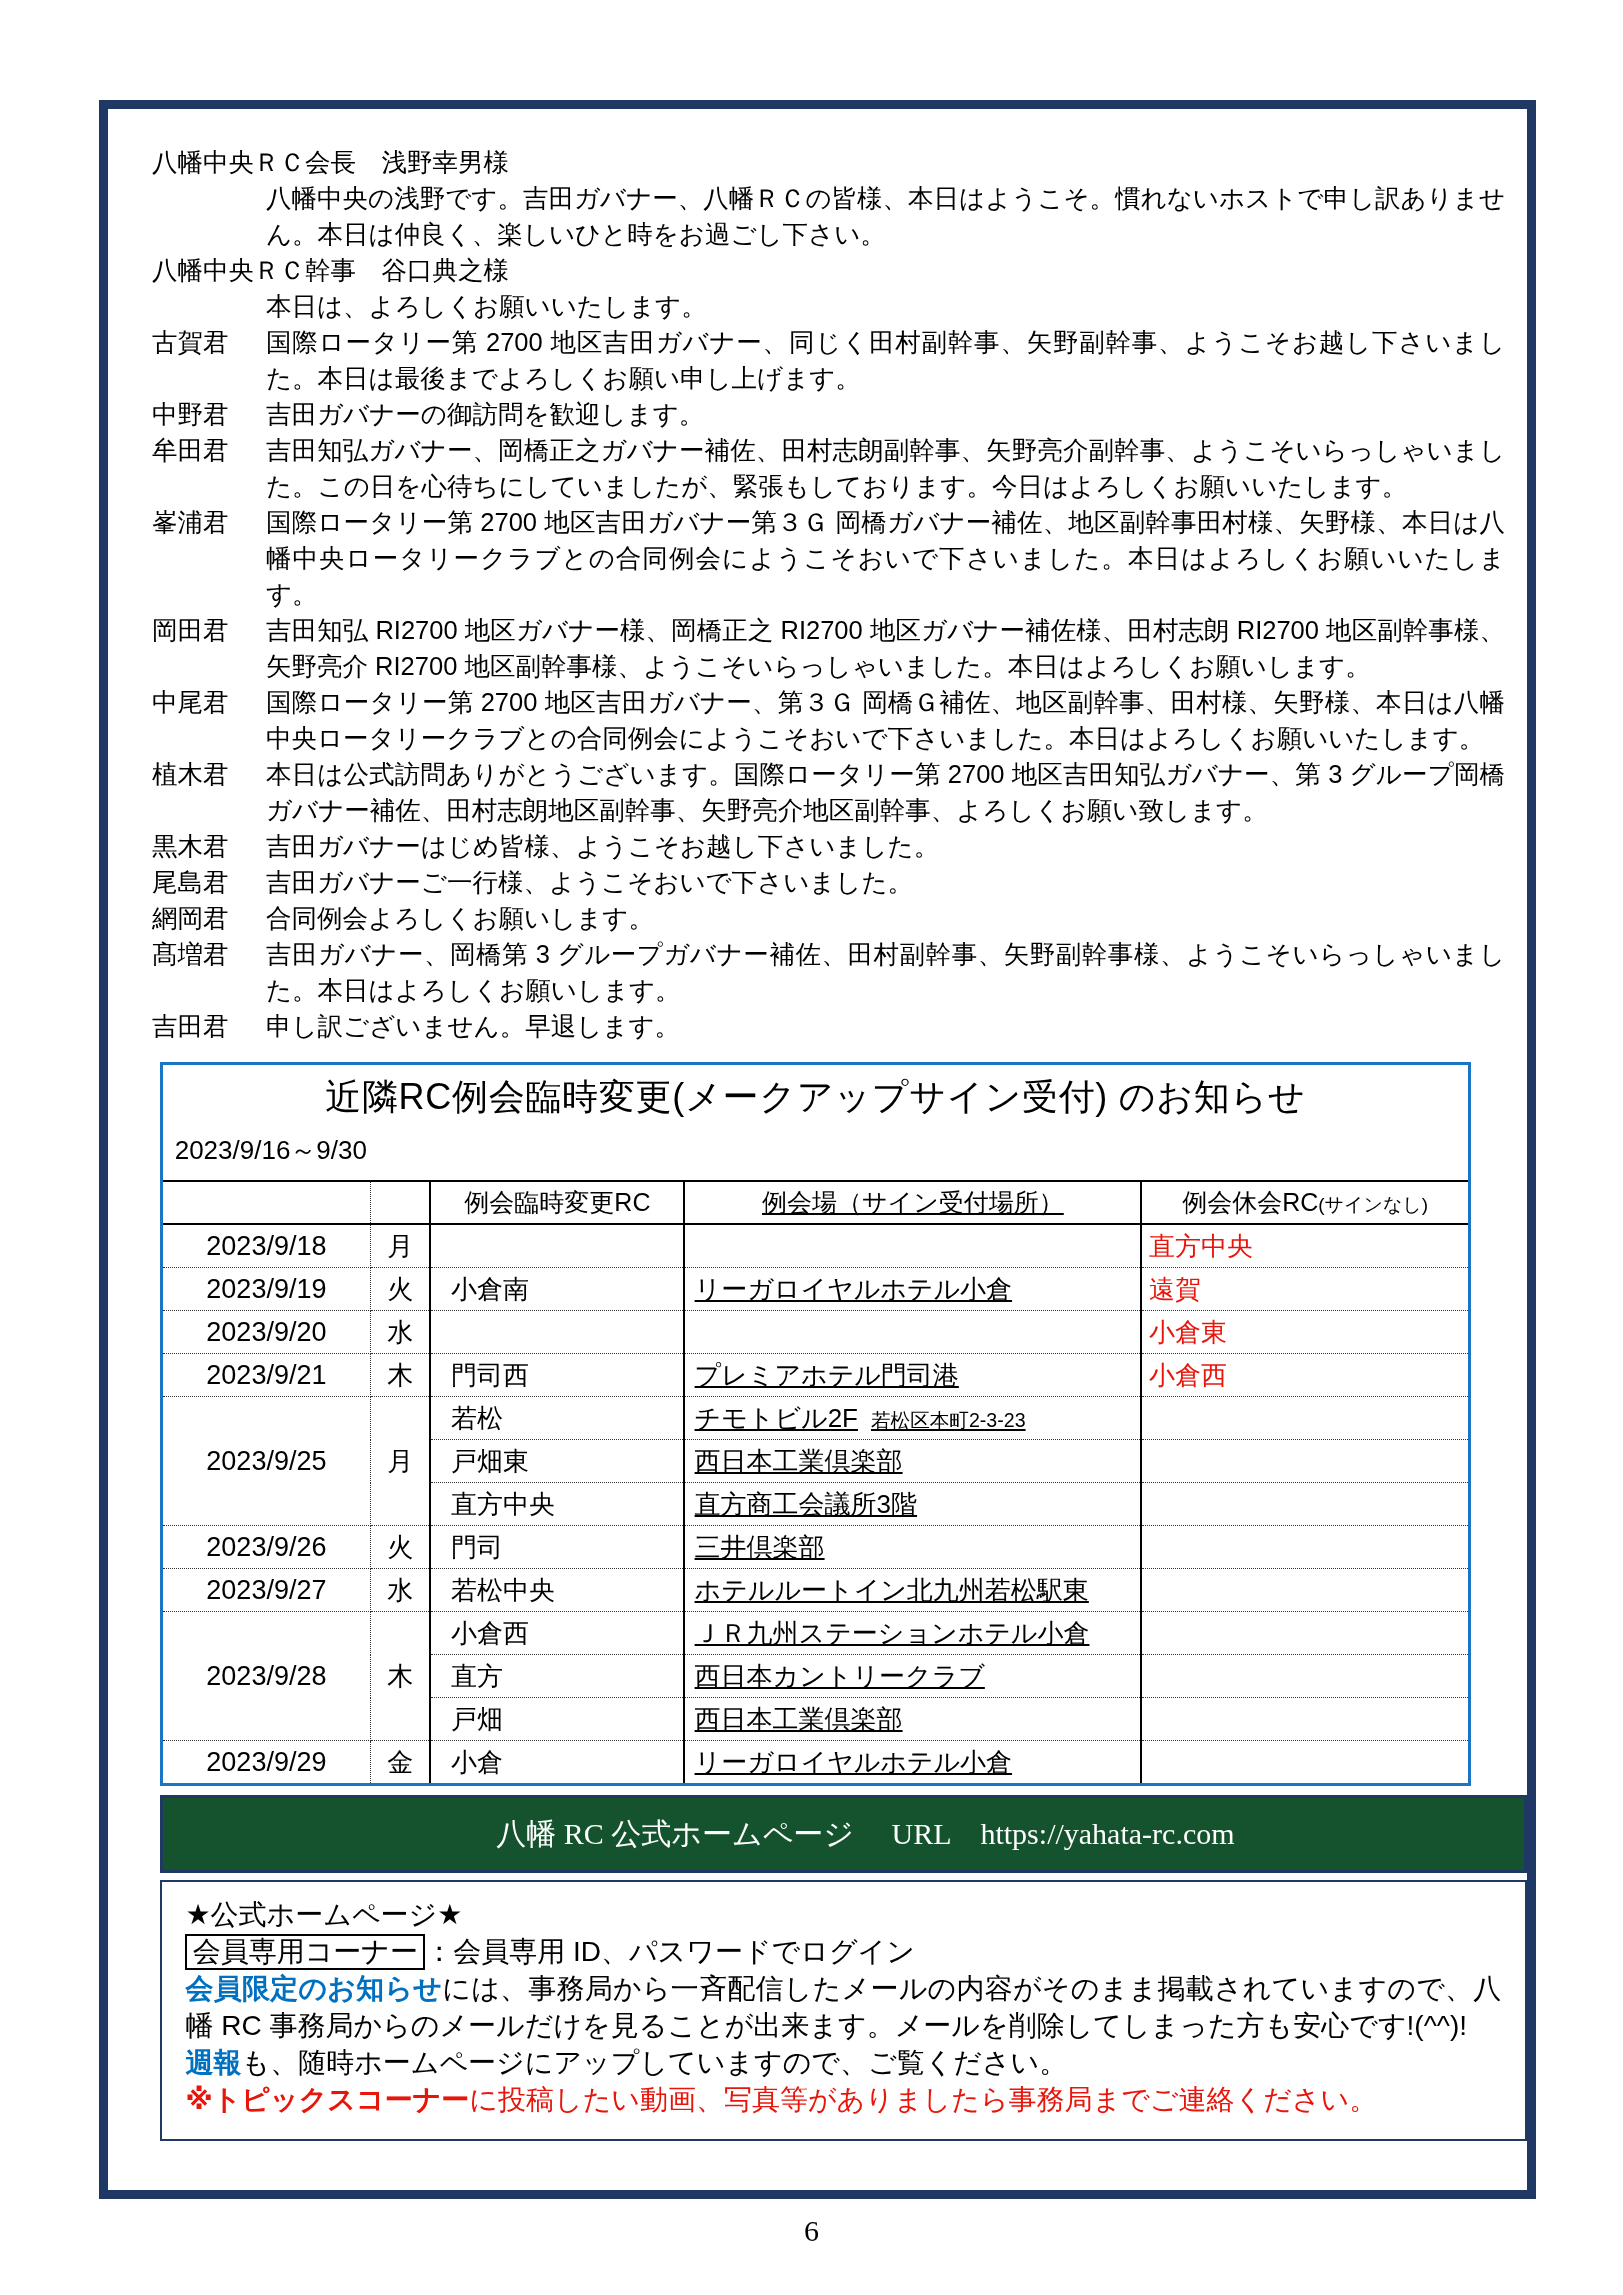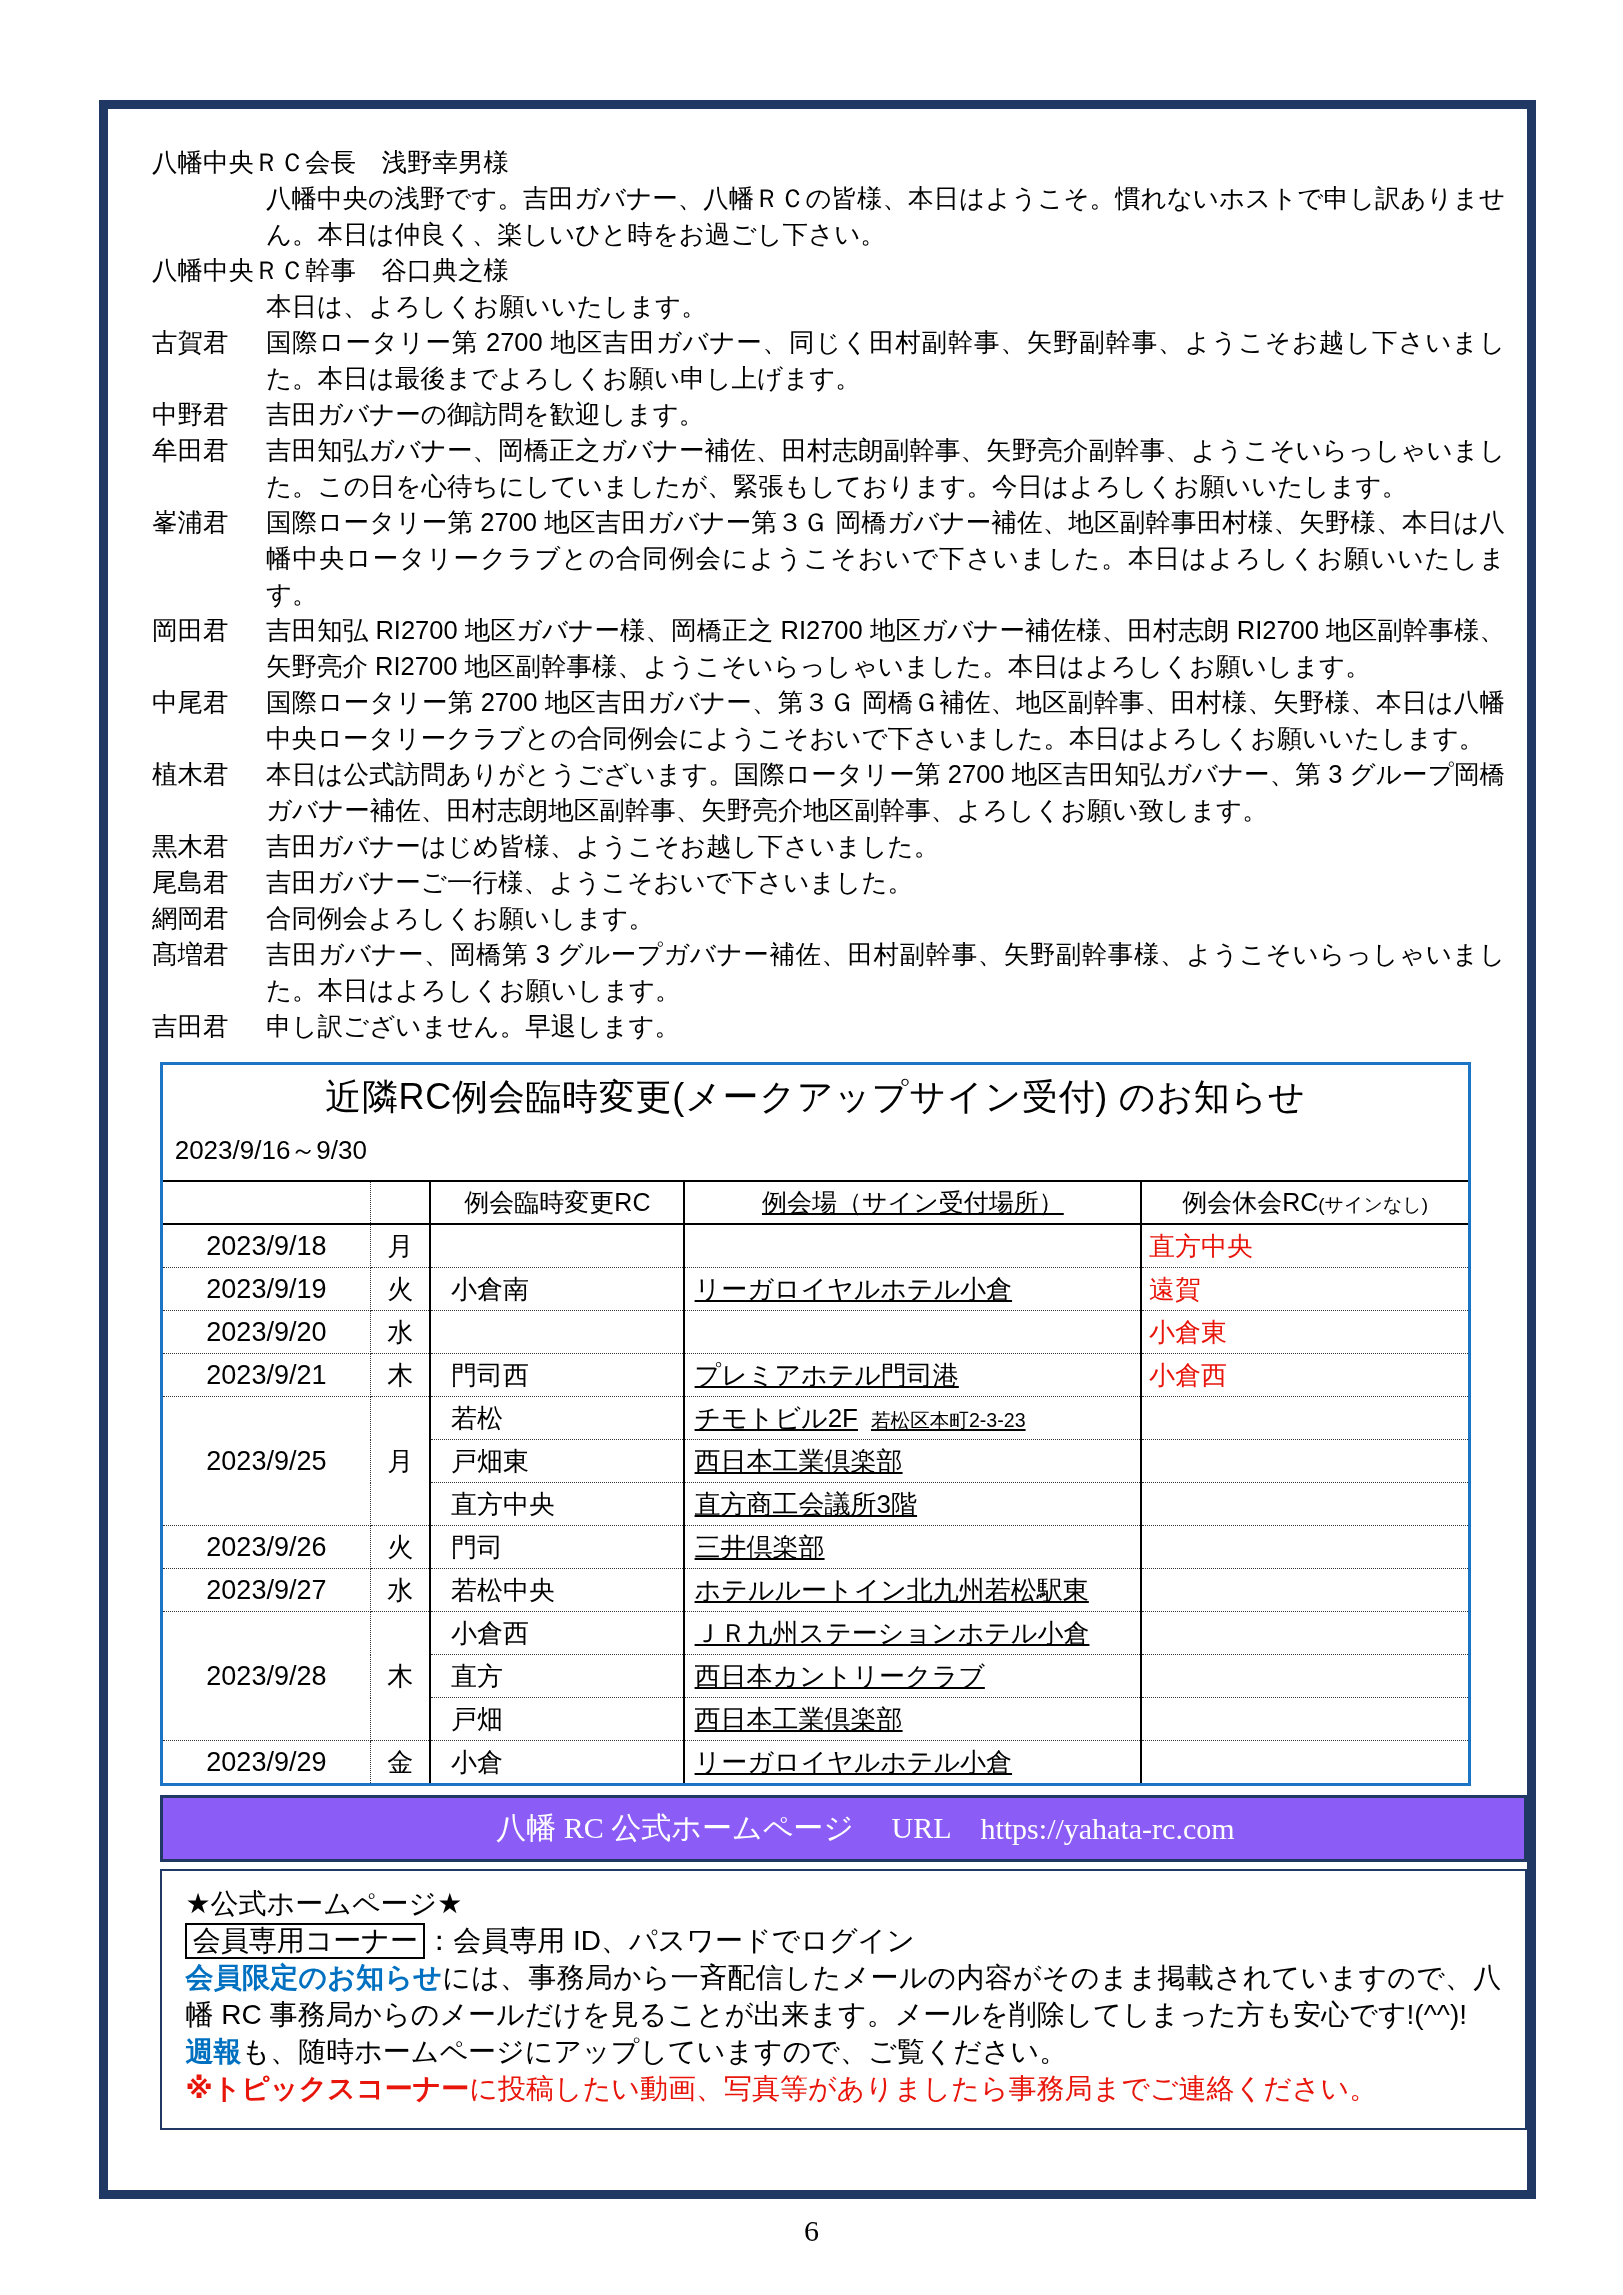--- a/index.html
+++ b/index.html
@@ -36,22 +36,22 @@
   tbody tr:last-child td{border-bottom:none;}
   .c-date{text-align:center;border-right:1.3px dotted #333;font-size:27px;}
   .c-day{text-align:center;border-right:2px solid #000;}
   .c-rc{border-right:2px solid #000;padding-left:19.6px;}
   .c-venue{border-right:2px solid #000;padding-left:9.2px;text-decoration:underline;}
   tbody .c-closed{color:#e8150b;padding-left:6.5px;}
   .note{font-size:19.6px;margin-left:13px;}
 
   
   .banner{
-    margin:9.2px 0 0 7.9px;width:1367px;height:67px;box-sizing:border-box;
-    border:3.3px solid #1f3864;background:#8b5cf6;color:#fff;
+    margin:9.2px 0 0 7.9px;width:1367px;height:78px;box-sizing:border-box;
+    border:3.3px solid #1f3864;background:#14532d;color:#fff;
     display:flex;align-items:center;justify-content:center;
     font-family:"Liberation Serif","DejaVu Serif",serif;font-size:30px;padding-left:44px;
   }
   .banner-url{color:#fff;}
 
   
   .infobox{
     margin:6.5px 0 0 7.9px;width:1367px;box-sizing:border-box;
     border:2.6px solid #1f3864;padding:14.4px 23.6px 21px;font-size:28px;line-height:37px;
     text-align:justify;

